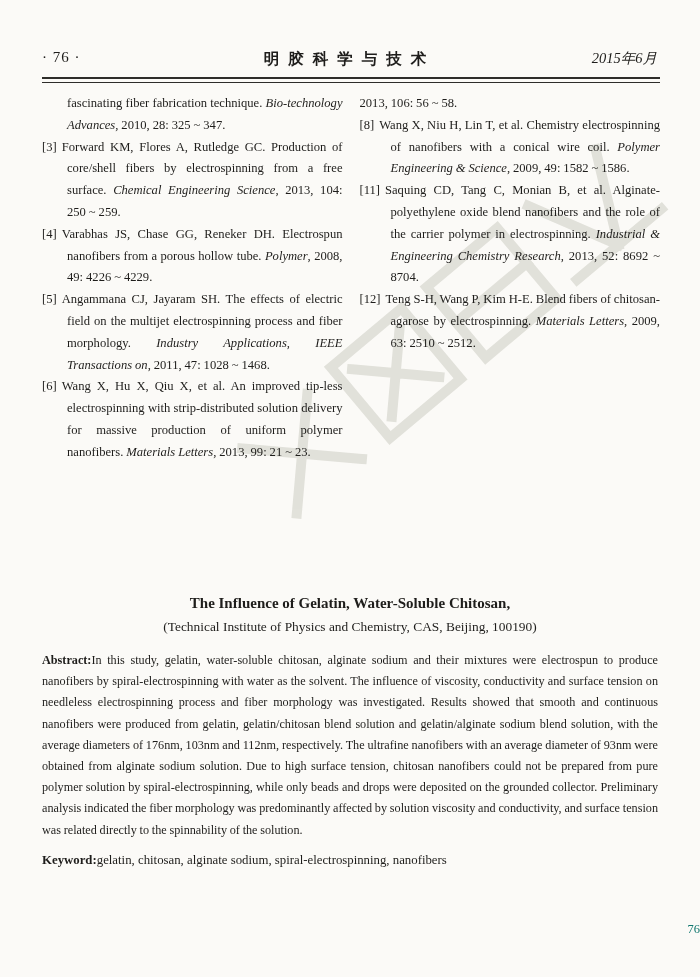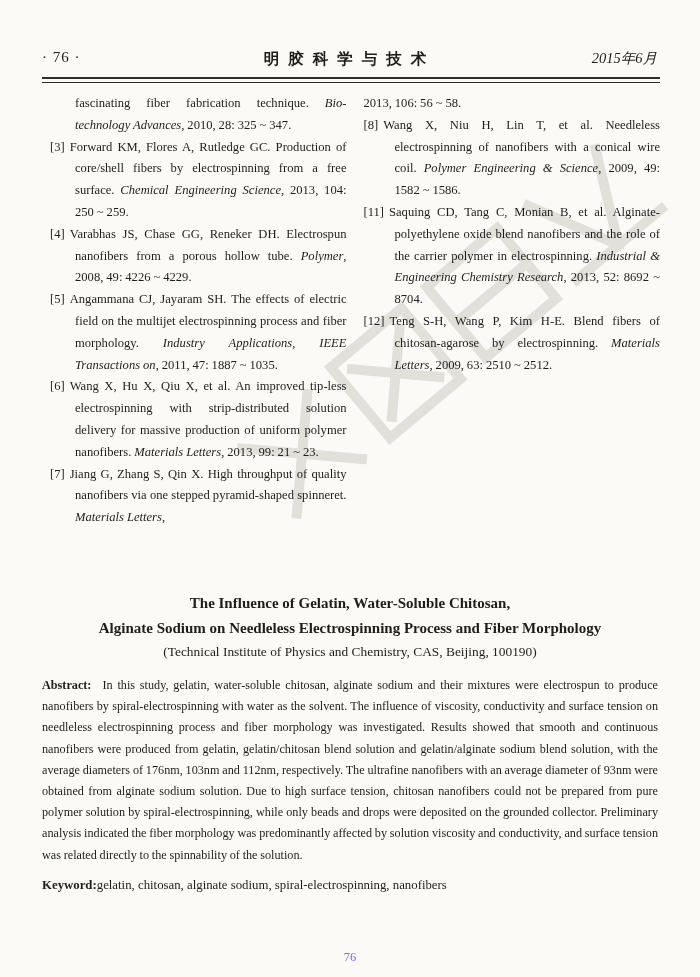--- a/index.html
+++ b/index.html
@@ -19,45 +19,45 @@
   .page-marker{width:96px;letter-spacing:1px;}
   .journal-title{flex:1;text-align:center;font-weight:bold;font-size:15.5px;letter-spacing:9px;}
   .issue-date{width:96px;text-align:right;font-size:14.5px;font-style:italic;}
 
   .double-rule{
     position:absolute;top:77px;left:42px;right:40px;height:3px;z-index:2;
     border-top:2px solid #2e2d2a;border-bottom:1px solid #2e2d2a;
   }
 
   .refs{
-    position:absolute;top:93px;left:50px;right:40px;z-index:1;
+    position:absolute;top:93px;left:42px;right:40px;z-index:1;
     display:flex;gap:17px;
     font-size:12.6px;line-height:21.8px;word-spacing:-0.2px;
   }
   .ref-col{flex:1;min-width:0;}
   .ref{margin:0;text-align:justify;padding-left:25px;text-indent:-25px;}
   .ref-col.right .ref{padding-left:31px;text-indent:-31px;}
   .ref.ref-cont{text-indent:0;}
   .ref-num{padding-right:5px;}
   .ref i{font-style:italic;}
 
   .article{position:absolute;top:591px;left:42px;right:42px;z-index:1;}
   .title-line{text-align:center;font-weight:bold;font-size:15px;line-height:25px;margin:0;}
   .authors{text-align:center;font-weight:bold;font-size:14.4px;line-height:19px;margin:7px 0 0;}
   .affiliation{text-align:center;font-size:13.4px;line-height:18px;margin:2px 0 12px;}
   .abstract{
     margin:14px 0 0;text-align:justify;
     font-size:12.2px;line-height:21.2px;word-spacing:-0.3px;
   }
-  .ab-label{margin-right:11px;}
+  .ab-label{margin-right:0;}
   .keywords{margin:10px 0 0;font-size:12.8px;line-height:18px;}
 
   .footer{
     position:absolute;top:922px;left:0;width:100%;z-index:1;
-    text-align:center;font-size:12.5px;color:#8b5cf6;margin-top:28px;
+    text-align:right;font-size:12.5px;color:#0f766e;
   }
 </style>
 </head>
 <body>
 
 <div class="page">
 
   <svg class="watermark" width="700" height="977" viewBox="0 0 700 977" aria-hidden="true">
     <g transform="rotate(-40 430 330)" fill="none" stroke="#d9d9d1" stroke-width="10" stroke-linecap="square" opacity="0.75">
       <path d="M210 300 l85 85 M295 300 l-85 85"></path>
@@ -75,35 +75,33 @@
     <span class="issue-date">2015年6月</span>
   </div>
 
   <div class="double-rule"></div>
 
   <div class="refs">
     <div class="ref-col left">
         <p class="ref ref-cont"><span>fascinating fiber fabrication technique. </span><i>Bio-technology Advances</i><span>, 2010, 28: 325 ~ 347.</span></p>
         <p class="ref"><span class="ref-num">[3]</span><span>Forward KM, Flores A, Rutledge GC. Production of core/shell fibers by electrospinning from a free surface. </span><i>Chemical Engineering Science</i><span>, 2013, 104: 250 ~ 259.</span></p>
         <p class="ref"><span class="ref-num">[4]</span><span>Varabhas JS, Chase GG, Reneker DH. Electrospun nanofibers from a porous hollow tube. </span><i>Polymer</i><span>, 2008, 49: 4226 ~ 4229.</span></p>
-        <p class="ref"><span class="ref-num">[5]</span><span>Angammana CJ, Jayaram SH. The effects of electric field on the multijet electrospinning process and fiber morphology. </span><i>Industry Applications, IEEE Transactions on</i><span>, 2011, 47: 1887 ~ 1035.</span></p>
+        <p class="ref"><span class="ref-num">[5]</span><span>Angammana CJ, Jayaram SH. The effects of electric field on the multijet electrospinning process and fiber morphology. </span><i>Industry Applications, IEEE Transactions on</i><span>, 2011, 47: 1028 ~ 1468.</span></p>
         <p class="ref"><span class="ref-num">[6]</span><span>Wang X, Hu X, Qiu X, et al. An improved tip-less electrospinning with strip-distributed solution delivery for massive production of uniform polymer nanofibers. </span><i>Materials Letters</i><span>, 2013, 99: 21 ~ 23.</span></p>
-        <p class="ref"><span class="ref-num">[7]</span><span>Jiang G, Zhang S, Qin X. High throughput of quality nanofibers via one stepped pyramid-shaped spinneret. </span><i>Materials Letters</i><span>,</span></p>
       </div>
     <div class="ref-col right">
         <p class="ref ref-cont"><span>2013, 106: 56 ~ 58.</span></p>
-        <p class="ref"><span class="ref-num">[8]</span><span>Wang X, Niu H, Lin T, et al. Needleless electrospinning of nanofibers with a conical wire coil. </span><i>Polymer Engineering &amp; Science</i><span>, 2009, 49: 1582 ~ 1586.</span></p>
+        <p class="ref"><span class="ref-num">[8]</span><span>Wang X, Niu H, Lin T, et al. Chemistry electrospinning of nanofibers with a conical wire coil. </span><i>Polymer Engineering &amp; Science</i><span>, 2009, 49: 1582 ~ 1586.</span></p>
         <p class="ref"><span class="ref-num">[11]</span><span>Saquing CD, Tang C, Monian B, et al. Alginate-polyethylene oxide blend nanofibers and the role of the carrier polymer in electrospinning. </span><i>Industrial &amp; Engineering Chemistry Research</i><span>, 2013, 52: 8692 ~ 8704.</span></p>
         <p class="ref"><span class="ref-num">[12]</span><span>Teng S-H, Wang P, Kim H-E. Blend fibers of chitosan-agarose by electrospinning. </span><i>Materials Letters</i><span>, 2009, 63: 2510 ~ 2512.</span></p>
       </div>
   </div>
 
   <div class="article">
     <p class="title-line">The Influence of Gelatin, Water-Soluble Chitosan,</p>
-    <p class="title-line">Alginate Sodium on Needleless Electrospinning Process and Fiber Morphology</p>
     <p class="affiliation">(Technical Institute of Physics and Chemistry, CAS, Beijing, 100190)</p>
     <p class="abstract"><b class="ab-label">Abstract:</b><span>In this study, gelatin, water-soluble chitosan, alginate sodium and their mixtures were electrospun to produce nanofibers by spiral-electrospinning with water as the solvent. The influence of viscosity, conductivity and surface tension on needleless electrospinning process and fiber morphology was investigated. Results showed that smooth and continuous nanofibers were produced from gelatin, gelatin/chitosan blend solution and gelatin/alginate sodium blend solution, with the average diameters of 176nm, 103nm and 112nm, respectively. The ultrafine nanofibers with an average diameter of 93nm were obtained from alginate sodium solution. Due to high surface tension, chitosan nanofibers could not be prepared from pure polymer solution by spiral-electrospinning, while only beads and drops were deposited on the grounded collector. Preliminary analysis indicated the fiber morphology was predominantly affected by solution viscosity and conductivity, and surface tension was related directly to the spinnability of the solution.</span></p>
     <p class="keywords"><b class="kw-label">Keyword:</b><span>gelatin, chitosan, alginate sodium, spiral-electrospinning, nanofibers</span></p>
   </div>
 
   <div class="footer">
     <span>76</span>
   </div>
 
 </div>

